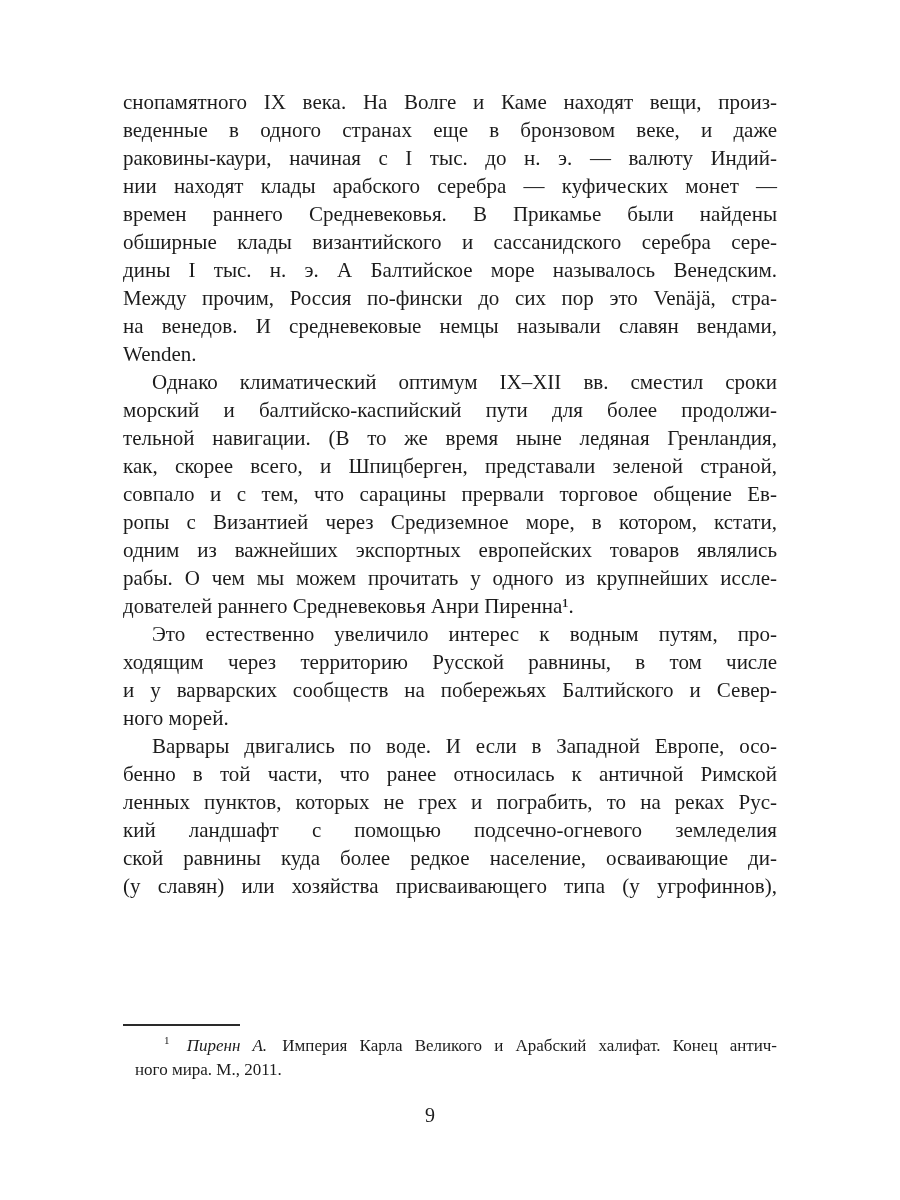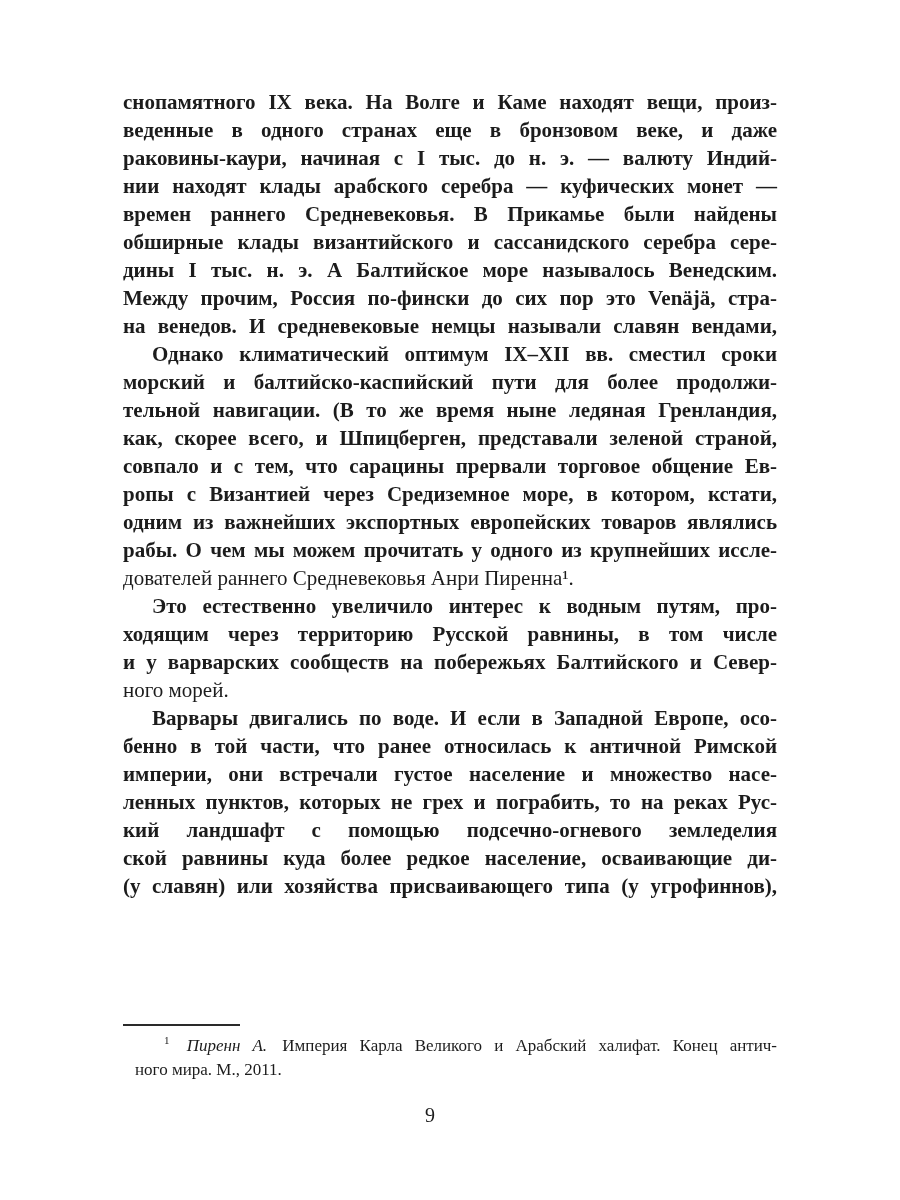--- a/index.html
+++ b/index.html
@@ -12,21 +12,21 @@
   }
   .page { position: absolute; inset: 0; background: #ffffff; overflow: hidden; }
 
   .text-block {
     position: absolute;
     left: 123px; top: 88px; width: 654px;
     font-size: 21px; line-height: 28px;
   }
   .para { margin: 0; }
   .line { text-align: justify; text-align-last: left; }
-  .line.jfy { text-align-last: justify; font-weight: bold; }
+  .line.jfy { text-align-last: justify; }
   .line.first { padding-left: 29px; }
 
   .footnote-rule {
     position: absolute;
     left: 123px; top: 1024px; width: 117px;
     border-top: 2px solid #2a2a2a;
   }
   .footnote {
     position: absolute;
     left: 123px; top: 1034px; width: 654px;
@@ -54,20 +54,21 @@
       <div class="para">
         <div class="line jfy">снопамятного IX века. На Волге и Каме находят вещи, произ-</div>
         <div class="line jfy">веденные в одного странах еще в бронзовом веке, и даже</div>
         <div class="line jfy">раковины-каури, начиная с I тыс. до н. э. — валюту Индий-</div>
         <div class="line jfy">нии находят клады арабского серебра — куфических монет —</div>
         <div class="line jfy">времен раннего Средневековья. В Прикамье были найдены</div>
         <div class="line jfy">обширные клады византийского и сассанидского серебра сере-</div>
         <div class="line jfy">дины I тыс. н. э. А Балтийское море называлось Венедским.</div>
         <div class="line jfy">Между прочим, Россия по-фински до сих пор это Venäjä, стра-</div>
         <div class="line jfy">на венедов. И средневековые немцы называли славян вендами,</div>
+        <div class="line">Wenden.</div>
       </div>
       <div class="para">
         <div class="line jfy first">Однако климатический оптимум IX–XII вв. сместил сроки</div>
         <div class="line jfy">морский и балтийско-каспийский пути для более продолжи-</div>
         <div class="line jfy">тельной навигации. (В то же время ныне ледяная Гренландия,</div>
         <div class="line jfy">как, скорее всего, и Шпицберген, представали зеленой страной,</div>
         <div class="line jfy">совпало и с тем, что сарацины прервали торговое общение Ев-</div>
         <div class="line jfy">ропы с Византией через Средиземное море, в котором, кстати,</div>
         <div class="line jfy">одним из важнейших экспортных европейских товаров являлись</div>
         <div class="line jfy">рабы. О чем мы можем прочитать у одного из крупнейших иссле-</div>
@@ -75,21 +76,20 @@
       </div>
       <div class="para">
         <div class="line jfy first">Это естественно увеличило интерес к водным путям, про-</div>
         <div class="line jfy">ходящим через территорию Русской равнины, в том числе</div>
         <div class="line jfy">и у варварских сообществ на побережьях Балтийского и Север-</div>
         <div class="line">ного морей.</div>
       </div>
       <div class="para">
         <div class="line jfy first">Варвары двигались по воде. И если в Западной Европе, осо-</div>
         <div class="line jfy">бенно в той части, что ранее относилась к античной Римской</div>
-        <div class="line jfy">империи, они встречали густое население и множество насе-</div>
         <div class="line jfy">ленных пунктов, которых не грех и пограбить, то на реках Рус-</div>
         <div class="line jfy">кий ландшафт с помощью подсечно-огневого земледелия</div>
         <div class="line jfy">ской равнины куда более редкое население, осваивающие ди-</div>
         <div class="line jfy">(у славян) или хозяйства присваивающего типа (у угрофиннов),</div>
       </div>
     </main>
 
   <div class="footnote-rule"></div>
 
   <div class="footnote">

